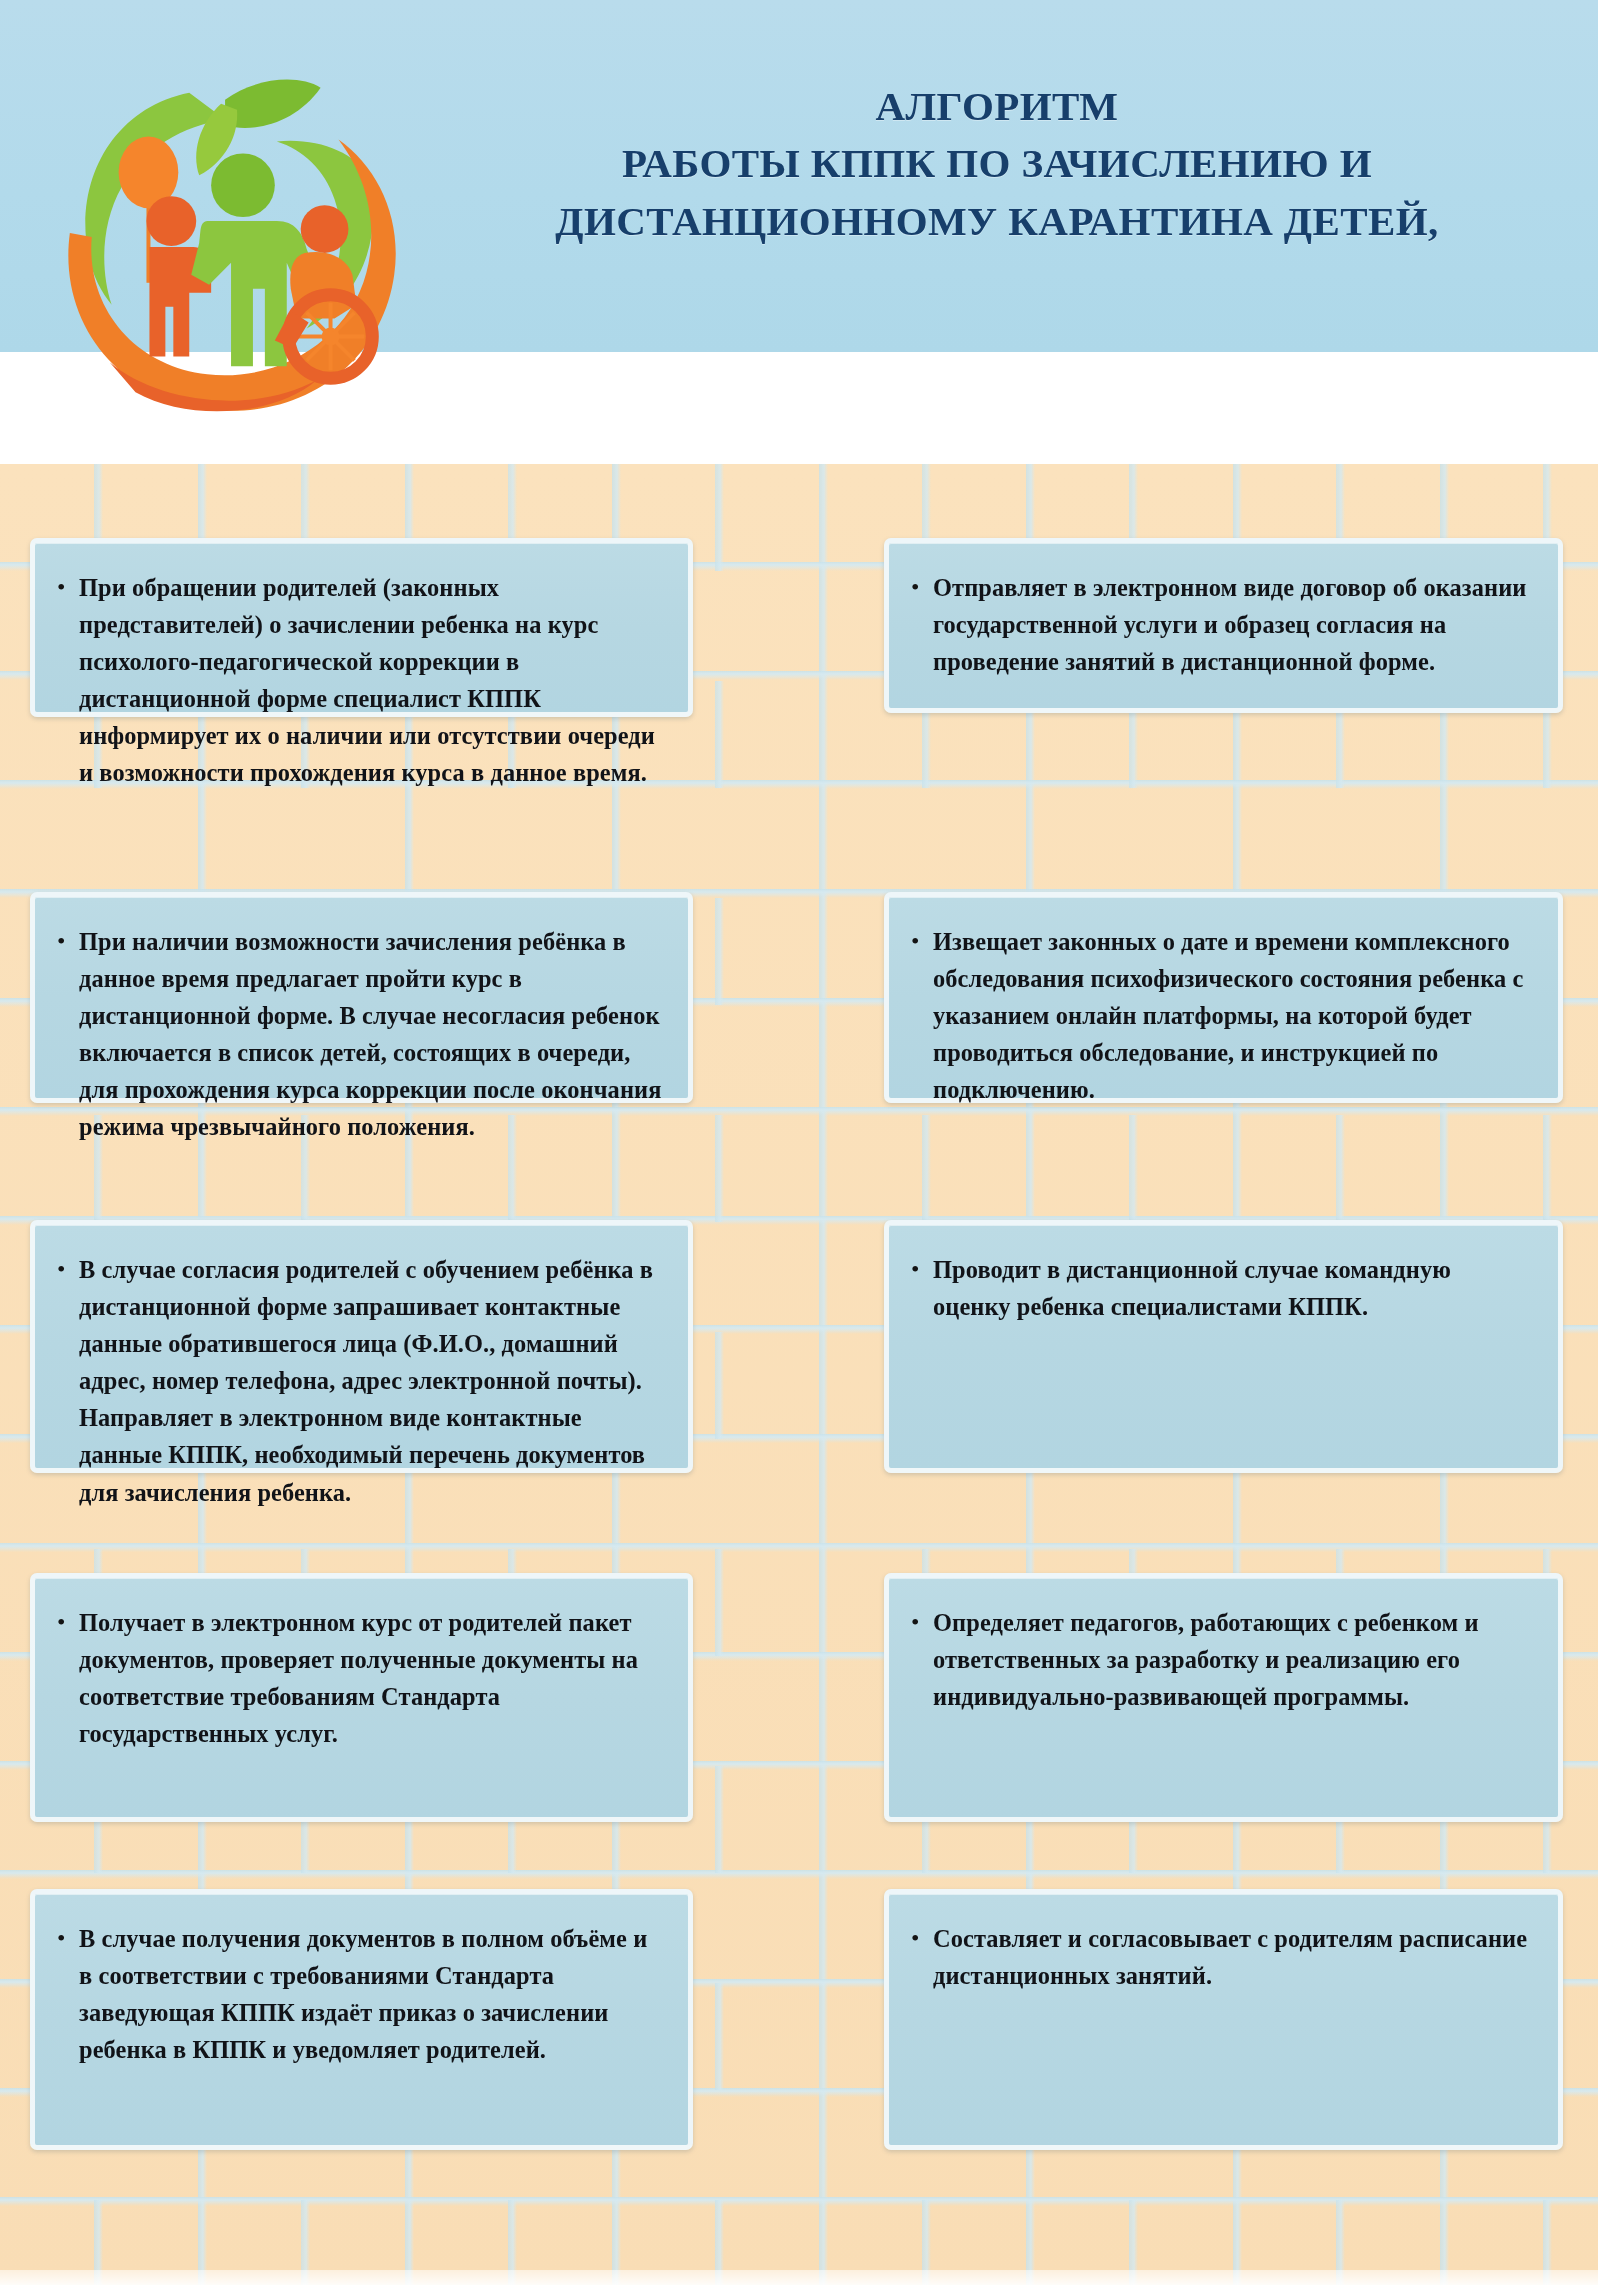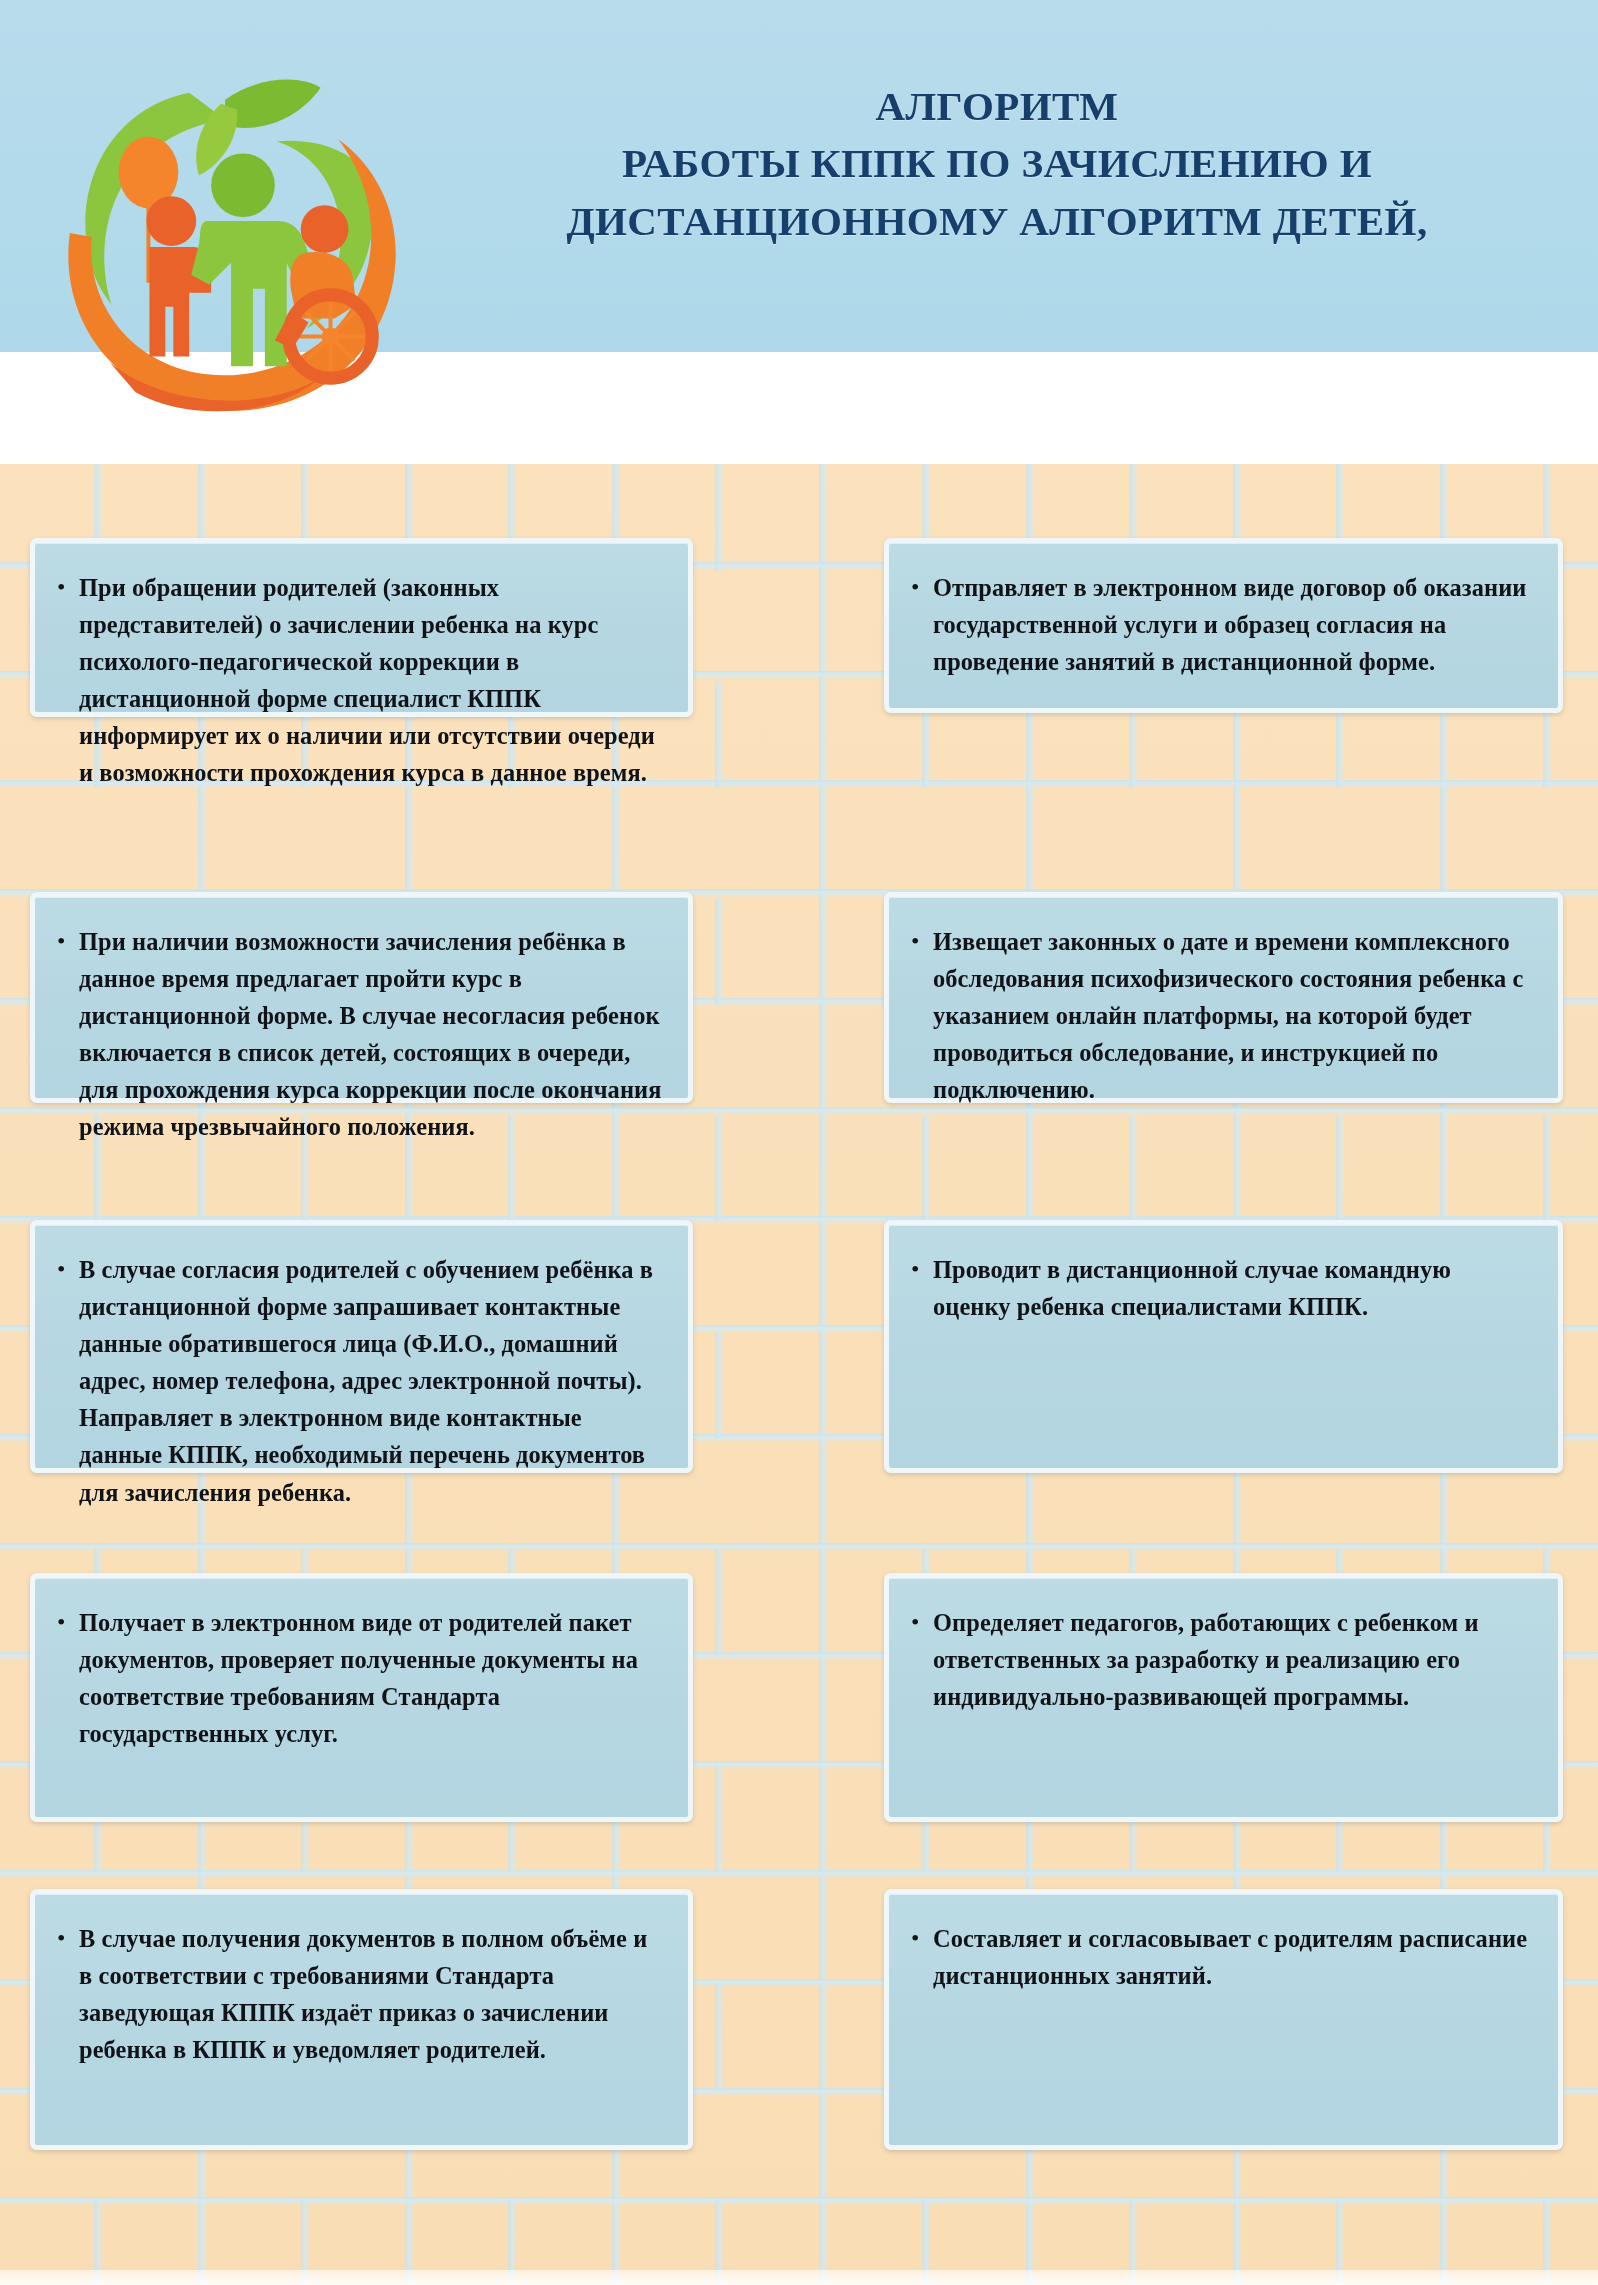--- a/index.html
+++ b/index.html
@@ -245,21 +245,21 @@
           <circle cx="292" cy="300" r="9" fill="#f5852c"></circle>
           <path d="M292 266 L292 334 M258 300 L326 300 M268 276 L316 324 M316 276 L268 324" stroke="#f5852c" stroke-width="4" fill="none"></path>
 
           <path d="M252 274 L236 304 L254 312 L270 286 Z" fill="#e8622a"></path>
         </svg>
       </div>
 
       <div class="title-block">
         <span class="title-line l1">АЛГОРИТМ</span>
         <span class="title-line l2">РАБОТЫ КППК ПО ЗАЧИСЛЕНИЮ И</span>
-        <span class="title-line l3">ДИСТАНЦИОННОМУ АЛГОРИТМ ДЕТЕЙ,</span>
+        <span class="title-line l3">ДИСТАНЦИОННОМУ КАРАНТИНА ДЕТЕЙ,</span>
       </div>
 
     </div>
   </div>
 
   <div class="body-area">
     <div class="brick-stagger"></div>
     <div class="bottom-strip"></div>
   </div>
 
@@ -284,21 +284,21 @@
       <div class="step-box" id="lbox2">
         <div class="bullet-row">
           <span class="bullet-dot">•</span>
           <span class="bullet-text">В случае согласия родителей с обучением ребёнка в дистанционной форме запрашивает контактные данные обратившегося лица (Ф.И.О., домашний адрес, номер телефона, адрес электронной почты). Направляет в электронном виде контактные данные КППК, необходимый перечень документов для зачисления ребенка.</span>
         </div>
       </div>
 
       <div class="step-box" id="lbox3">
         <div class="bullet-row">
           <span class="bullet-dot">•</span>
-          <span class="bullet-text">Получает в электронном виде от родителей пакет документов, проверяет полученные документы на соответствие требованиям Стандарта государственных услуг.</span>
+          <span class="bullet-text">Получает в электронном курс от родителей пакет документов, проверяет полученные документы на соответствие требованиям Стандарта государственных услуг.</span>
         </div>
       </div>
 
       <div class="step-box" id="lbox4">
         <div class="bullet-row">
           <span class="bullet-dot">•</span>
           <span class="bullet-text">В случае получения документов в полном объёме и в соответствии с требованиями Стандарта заведующая КППК издаёт приказ о зачислении ребенка в КППК и уведомляет родителей.</span>
         </div>
       </div>
 

